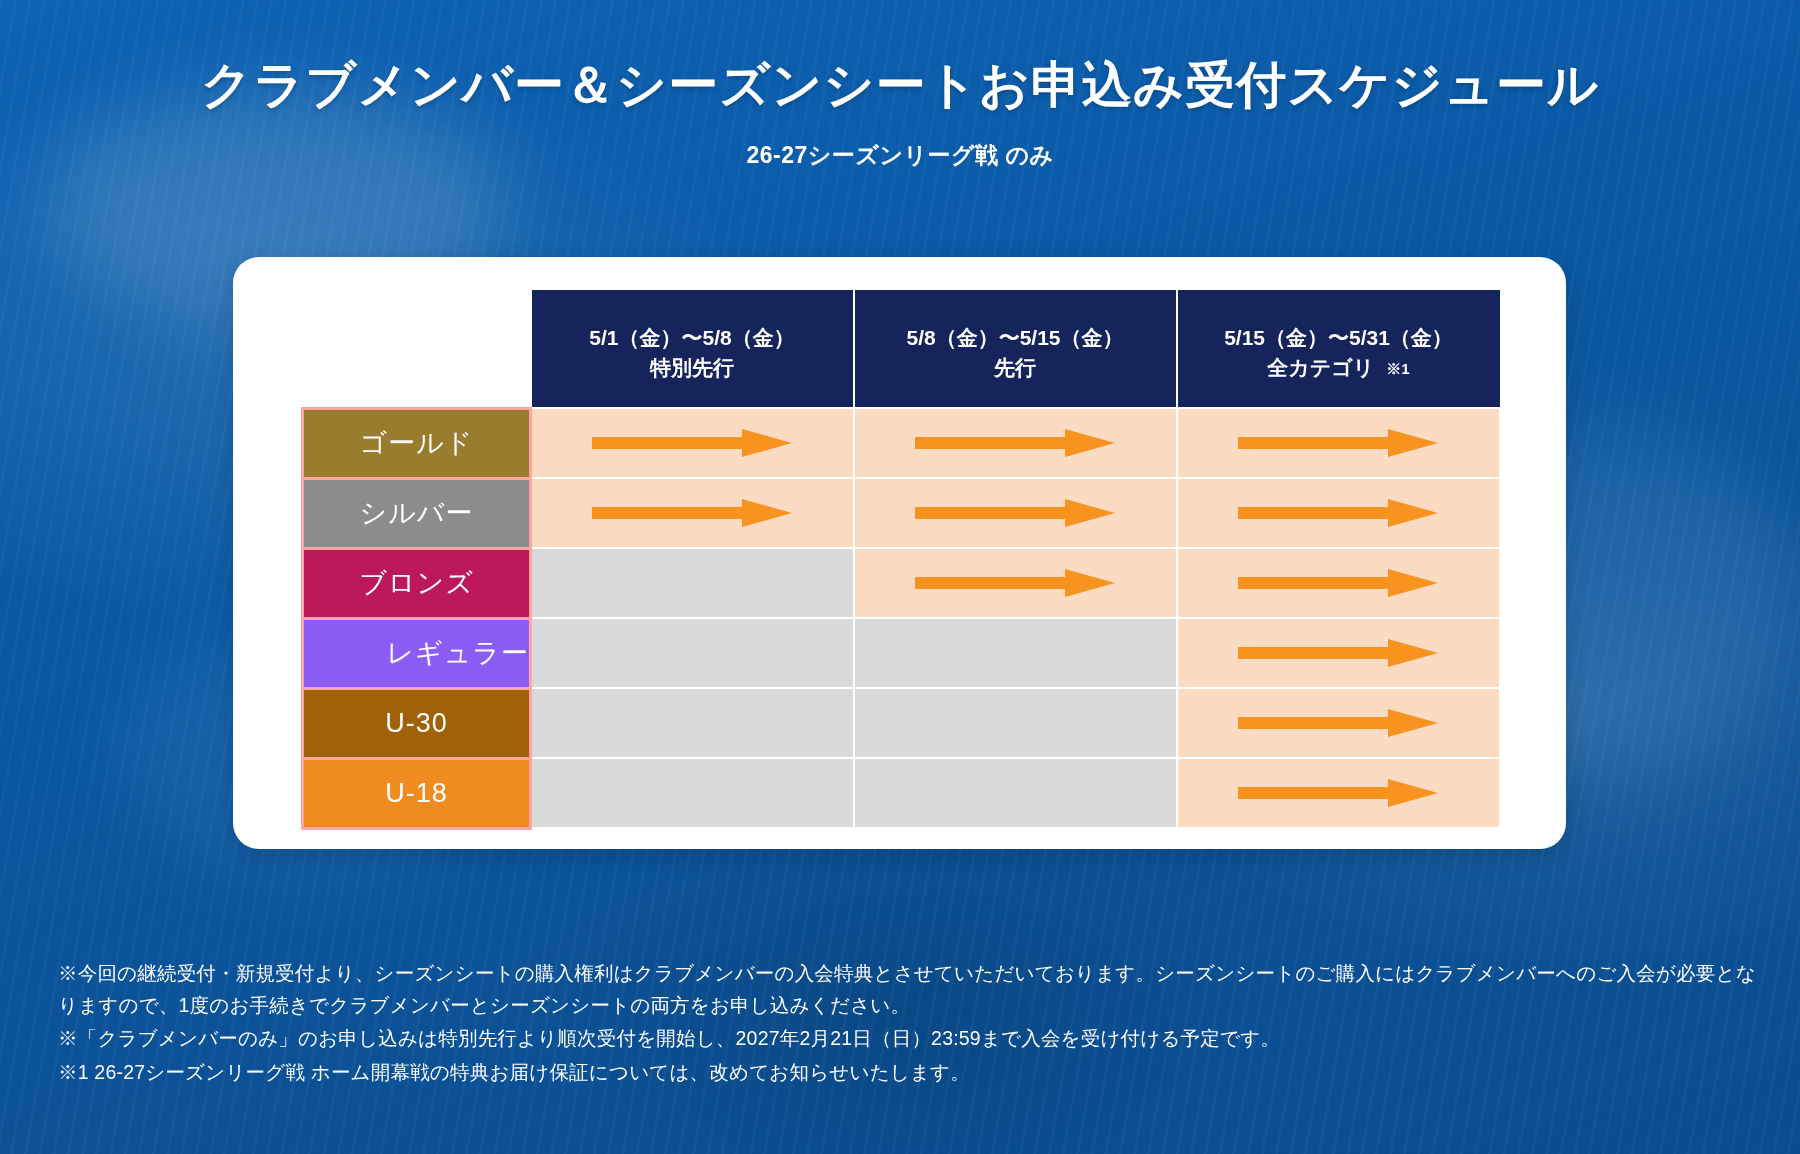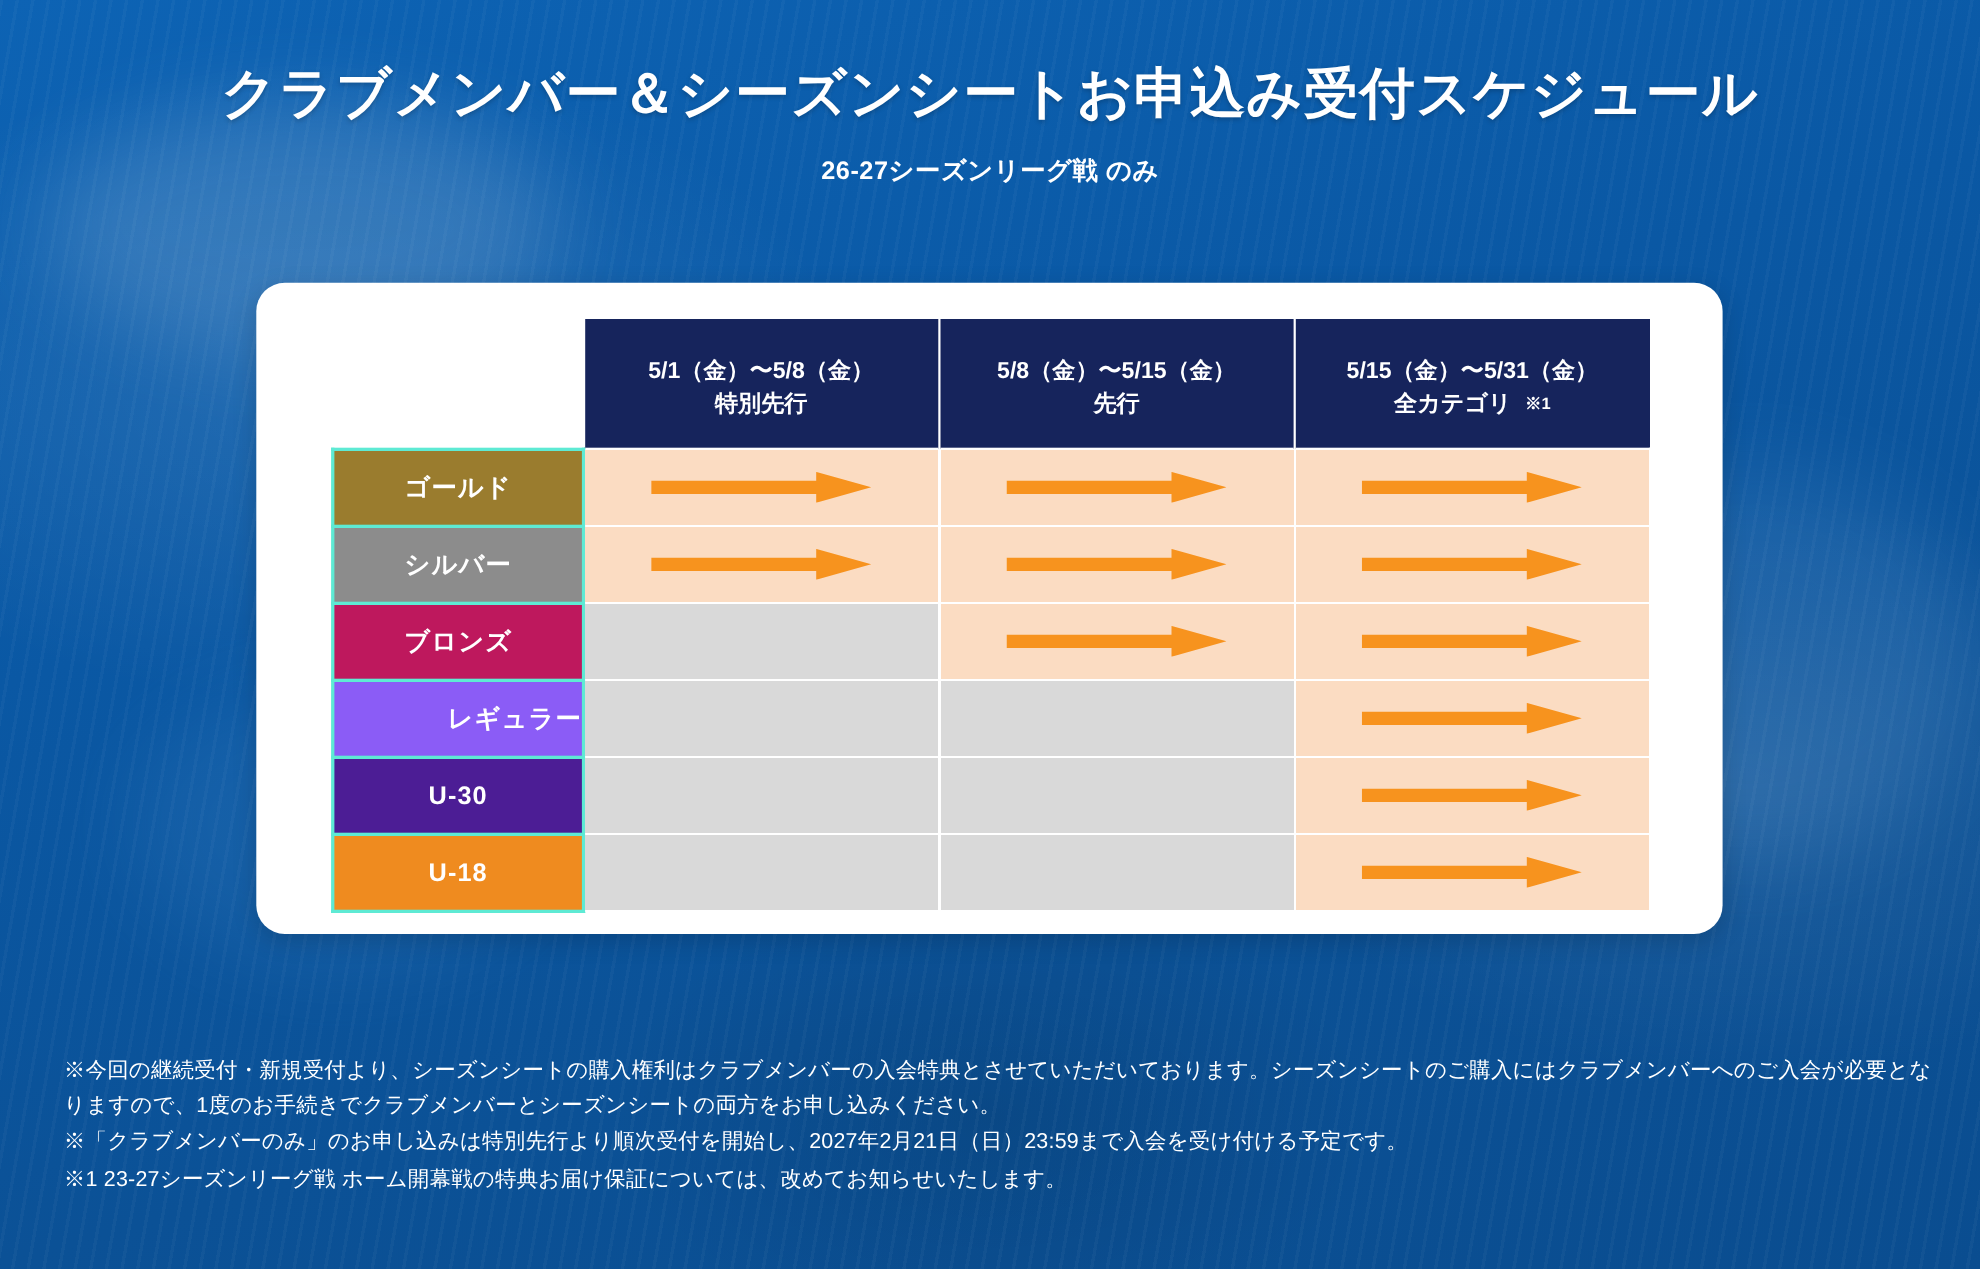--- a/index.html
+++ b/index.html
@@ -97,25 +97,25 @@
   th.period .l2 { display: block; }
   th.period .note {
     font-size: 15px;
     font-weight: bold;
     margin-left: 12px;
     vertical-align: middle;
   }
 
   td.cat {
     color: #ffffff;
-    font-size: 23px;
-    font-weight: bold;
+    font-size: 27px;
+    font-weight: normal;
     text-align: center;
     height: 70px;
-    border: 3px solid #5eead4;
+    border: 3px solid #fca5a5;
     letter-spacing: 1px;
   }
   td.cell {
     height: 70px;
     border: 2px solid #ffffff;
     position: relative;
   }
   td.cell.on  { background: #fbdcc2; }
   td.cell.off { background: #d9d9d9; }
 
@@ -254,21 +254,21 @@
           <td class="cell off"></td>
           <td class="cell on">
             <span class="arrow">
               <svg viewBox="0 0 200 28" xmlns="http://www.w3.org/2000/svg">
                 <path d="M0 8 H150 V0 L200 14 L150 28 V20 H0 Z" fill="#f7931e"></path>
               </svg>
             </span>
           </td>
         </tr>
         <tr>
-          <td class="cat" style="background: #4c1d95;">U-30</td>
+          <td class="cat" style="background: #a16207;">U-30</td>
           <td class="cell off"></td>
           <td class="cell off"></td>
           <td class="cell on">
             <span class="arrow">
               <svg viewBox="0 0 200 28" xmlns="http://www.w3.org/2000/svg">
                 <path d="M0 8 H150 V0 L200 14 L150 28 V20 H0 Z" fill="#f7931e"></path>
               </svg>
             </span>
           </td>
         </tr>
@@ -283,16 +283,16 @@
               </svg>
             </span>
           </td>
         </tr>
       </tbody>
   </table>
 
   <div class="notes">
     <p>※今回の継続受付・新規受付より、シーズンシートの購入権利はクラブメンバーの入会特典とさせていただいております。シーズンシートのご購入にはクラブメンバーへのご入会が必要となりますので、1度のお手続きでクラブメンバーとシーズンシートの両方をお申し込みください。</p>
     <p>※「クラブメンバーのみ」のお申し込みは特別先行より順次受付を開始し、2027年2月21日（日）23:59まで入会を受け付ける予定です。</p>
-    <p>※1 23-27シーズンリーグ戦 ホーム開幕戦の特典お届け保証については、改めてお知らせいたします。</p>
+    <p>※1 26-27シーズンリーグ戦 ホーム開幕戦の特典お届け保証については、改めてお知らせいたします。</p>
   </div>
 
 </div>
 
 </body></html>

